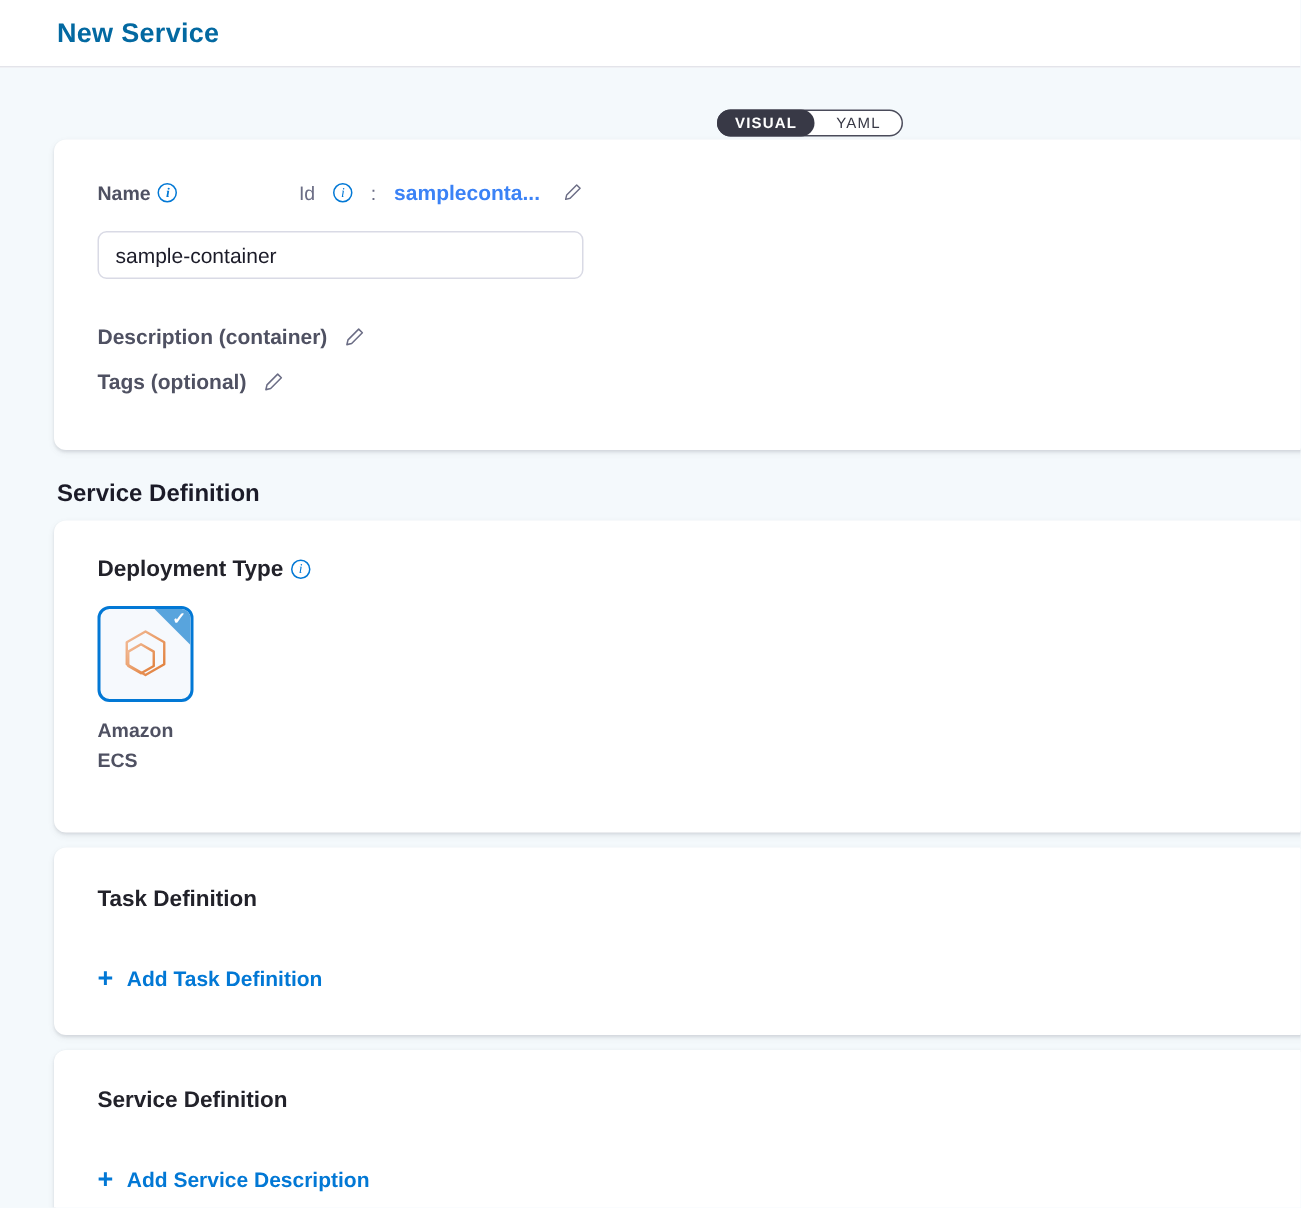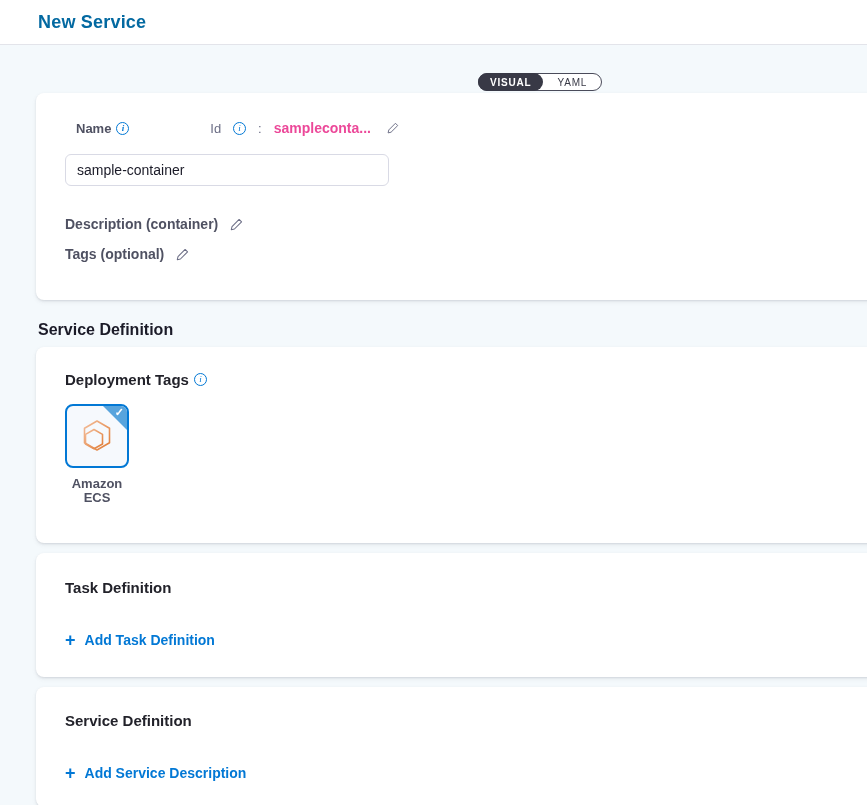--- a/index.html
+++ b/index.html
@@ -69,41 +69,40 @@
     border-radius: 8px;
     box-shadow: 0 1px 2px rgba(40,41,61,.10), 0 2px 4px rgba(96,97,112,.10);
   }
   .card-overview { padding: 27px 29px 38px; }
 
   .field-head {
     width: 324px;
     display: flex;
     justify-content: space-between;
     align-items: center;
-    margin-left: 11px;
   }
   .label-sm { font-size: 13px; font-weight: 700; color: #4f5162; display: flex; align-items: center; }
   .info-icon {
     width: 13px; height: 13px;
     border: 1px solid #0278d5;
     border-radius: 50%;
     color: #0278d5;
     font-size: 9px;
     line-height: 1;
     display: inline-flex;
     align-items: center;
     justify-content: center;
     font-family: "Liberation Serif", serif;
     font-style: italic;
     margin-left: 5px;
     flex: none;
   }
   .id-row { display: flex; align-items: center; gap: 12px; font-size: 13px; color: #6b6d85; }
   .id-label { font-size: 13px; color: #6b6d85; }
-  .id-value { color: #ec4899; font-weight: 700; font-size: 14px; }
+  .id-value { color: #3b82f6; font-weight: 700; font-size: 14px; }
   .pencil { margin-left: 3px; display: inline-flex; }
 
   .name-input {
     margin-top: 18px;
     width: 324px;
     height: 32px;
     border: 1px solid #d9dae5;
     border-radius: 6px;
     padding: 0 11px;
     font-size: 14px;
@@ -153,25 +152,24 @@
   }
   .tile-check {
     position: absolute; top: 0px; right: 3px;
     color: #ffffff;
     font-size: 11px;
     font-weight: 700;
   }
   .tile-label {
     margin-top: 9px;
     width: 64px;
-    text-align: center;
     font-size: 13px;
     font-weight: 700;
     color: #4f5162;
-    line-height: 14px;
+    line-height: 20px;
   }
 
   
   .card-task { margin-top: 10px; padding: 26px 29px 27px; }
   .card-servicedef { margin-top: 10px; padding: 25px 29px 24px; }
   .add-link {
     margin-top: 36px;
     display: inline-flex;
     align-items: center;
     gap: 9px;
@@ -233,21 +231,21 @@
         <path d="M10.8 2.6l2.6 2.6-7.6 7.6-3.4.8.8-3.4 7.6-7.6z" stroke="#6b6d85" stroke-width="1.1" stroke-linejoin="round"></path>
       </svg>
     </span>
   </div>
 </div>
 
 <div class="section-title">Service Definition</div>
 
 <div class="card card-deployment">
   <div class="dep-label-row">
-    <span class="card-heading">Deployment Tags</span>
+    <span class="card-heading">Deployment Type</span>
     <span class="info-icon">i</span>
   </div>
 
   <div class="tile">
     <svg width="38" height="38" viewBox="0 0 38 38" fill="none">
       <defs>
         <linearGradient id="ecsg" x1="0" y1="0" x2="1" y2="1">
           <stop offset="0" stop-color="#f3bd9a"></stop>
           <stop offset="1" stop-color="#e07c36"></stop>
         </linearGradient>

